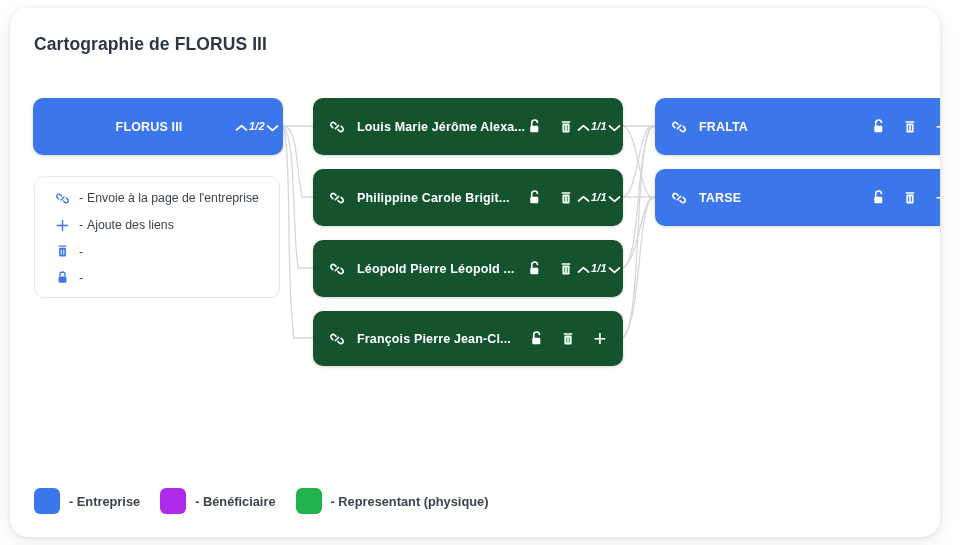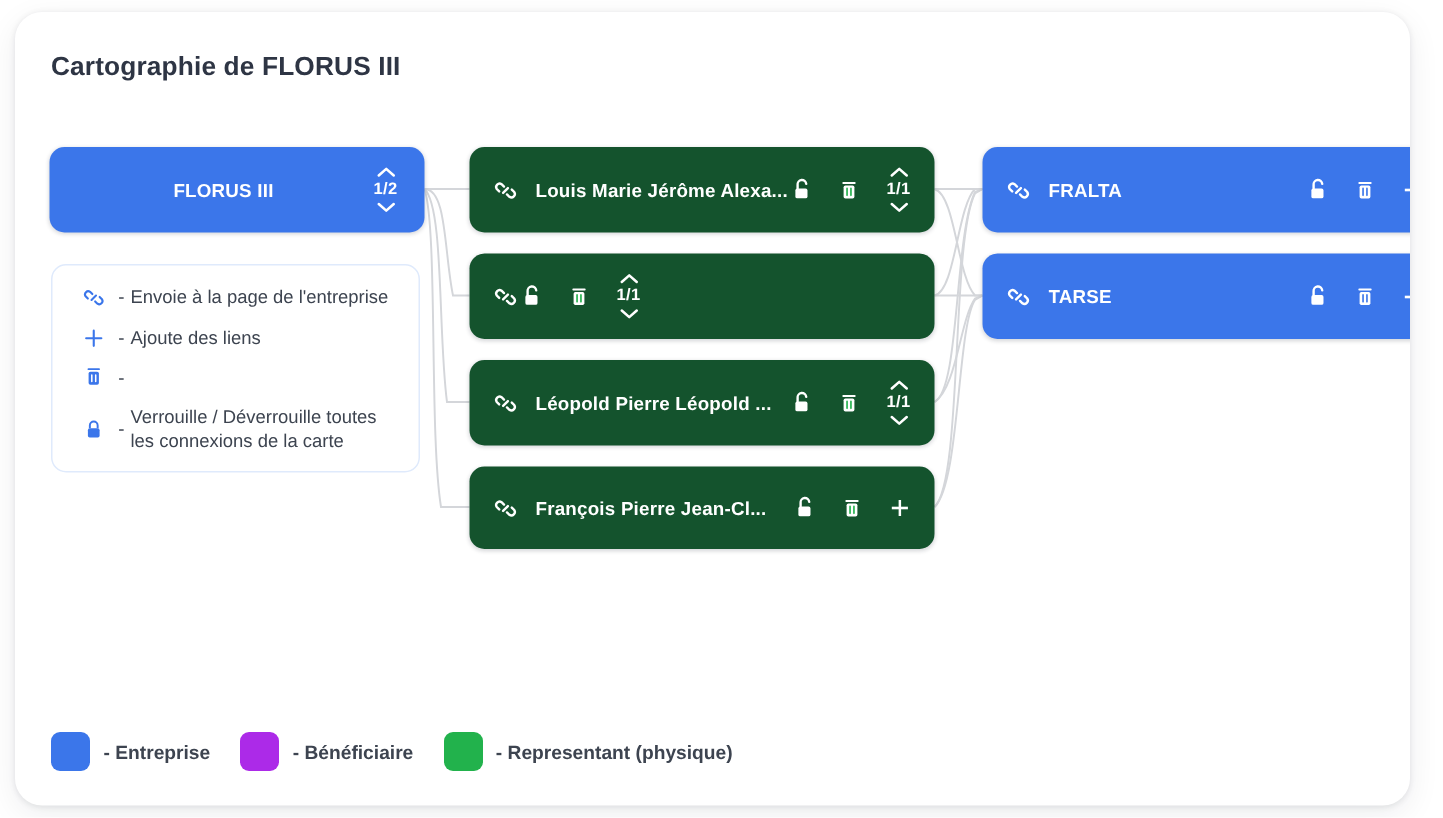--- a/index.html
+++ b/index.html
@@ -105,26 +105,27 @@
     font-size: 22px;
     line-height: 16px;
     font-weight: 300;
     width: 18px;
     text-align: center;
   }
 
   
   .pager {
     display: flex;
-    flex-direction: column;
+    flex-direction: row;
     align-items: center;
     justify-content: center;
     width: 20px;
     gap: 1px;
     cursor: pointer;
+    font-style: italic;
   }
   .pager .chev { line-height: 7px; height: 8px; }
   .pager .count {
     font-size: 11px;
     font-weight: bold;
     line-height: 13px;
     letter-spacing: .2px;
   }
 
   
@@ -282,21 +283,20 @@
         </div>
 
         <div class="legend-row">
           <div class="legend-ico">
             <svg width="13" height="15" viewBox="0 0 14 16">
               <path d="M4.2,7.0 L4.2,4.9 a2.8,2.8 0 0 1 5.6,0 L9.8,7.0" fill="none" stroke="#3b76ea" stroke-width="1.4"></path>
               <rect x="2.8" y="7.0" width="8.4" height="6.6" rx="1.3" fill="#3b76ea"></rect>
             </svg>
           </div>
           <div class="legend-dash">-</div>
-          <div class="legend-text">Verrouille / Déverrouille toutes les connexions de la carte</div>
         </div>
       </div>
 
       <div class="node green" style="left:303px; top:90px; width:310px; height:57px;">
         <div class="node-link-icon">
           <svg width="16" height="16" viewBox="0 0 16 16">
             <path d="M6.4,9.6 L9.6,6.4" stroke="#fff" stroke-width="1.6" stroke-linecap="round" fill="none"></path>
             <path d="M9.0,10.6 L10.6,12.2 a2.3,2.3 0 0 0 3.2,-3.2 L12.2,7.4" stroke="#fff" stroke-width="1.6" fill="none" stroke-linecap="round"></path>
             <path d="M7.0,5.4 L5.4,3.8 a2.3,2.3 0 0 0 -3.2,3.2 L3.8,8.6" stroke="#fff" stroke-width="1.6" fill="none" stroke-linecap="round"></path>
           </svg>
@@ -333,20 +333,21 @@
       </div>
 
       <div class="node green" style="left:303px; top:161px; width:310px; height:57px;">
         <div class="node-link-icon">
           <svg width="16" height="16" viewBox="0 0 16 16">
             <path d="M6.4,9.6 L9.6,6.4" stroke="#fff" stroke-width="1.6" stroke-linecap="round" fill="none"></path>
             <path d="M9.0,10.6 L10.6,12.2 a2.3,2.3 0 0 0 3.2,-3.2 L12.2,7.4" stroke="#fff" stroke-width="1.6" fill="none" stroke-linecap="round"></path>
             <path d="M7.0,5.4 L5.4,3.8 a2.3,2.3 0 0 0 -3.2,3.2 L3.8,8.6" stroke="#fff" stroke-width="1.6" fill="none" stroke-linecap="round"></path>
           </svg>
         </div>
+        <div class="node-label">Philippine Carole Brigit...</div>
         <div class="node-actions">
           <div class="act">
             <svg width="15" height="17" viewBox="0 0 14 16">
               <path d="M4.4,7.2 L4.4,4.9 a2.7,2.7 0 0 1 5.4,-0.6" fill="none" stroke="#fff" stroke-width="1.5" stroke-linecap="round"></path>
               <rect x="3.0" y="7.2" width="7.6" height="6.2" rx="1.2" fill="#fff"></rect>
             </svg>
           </div>
           <div class="act">
             <svg width="14" height="16" viewBox="0 0 14 16">
               <path d="M3.2,3.0 L10.8,3.0" stroke="#fff" stroke-width="1.3" stroke-linecap="round"></path>

